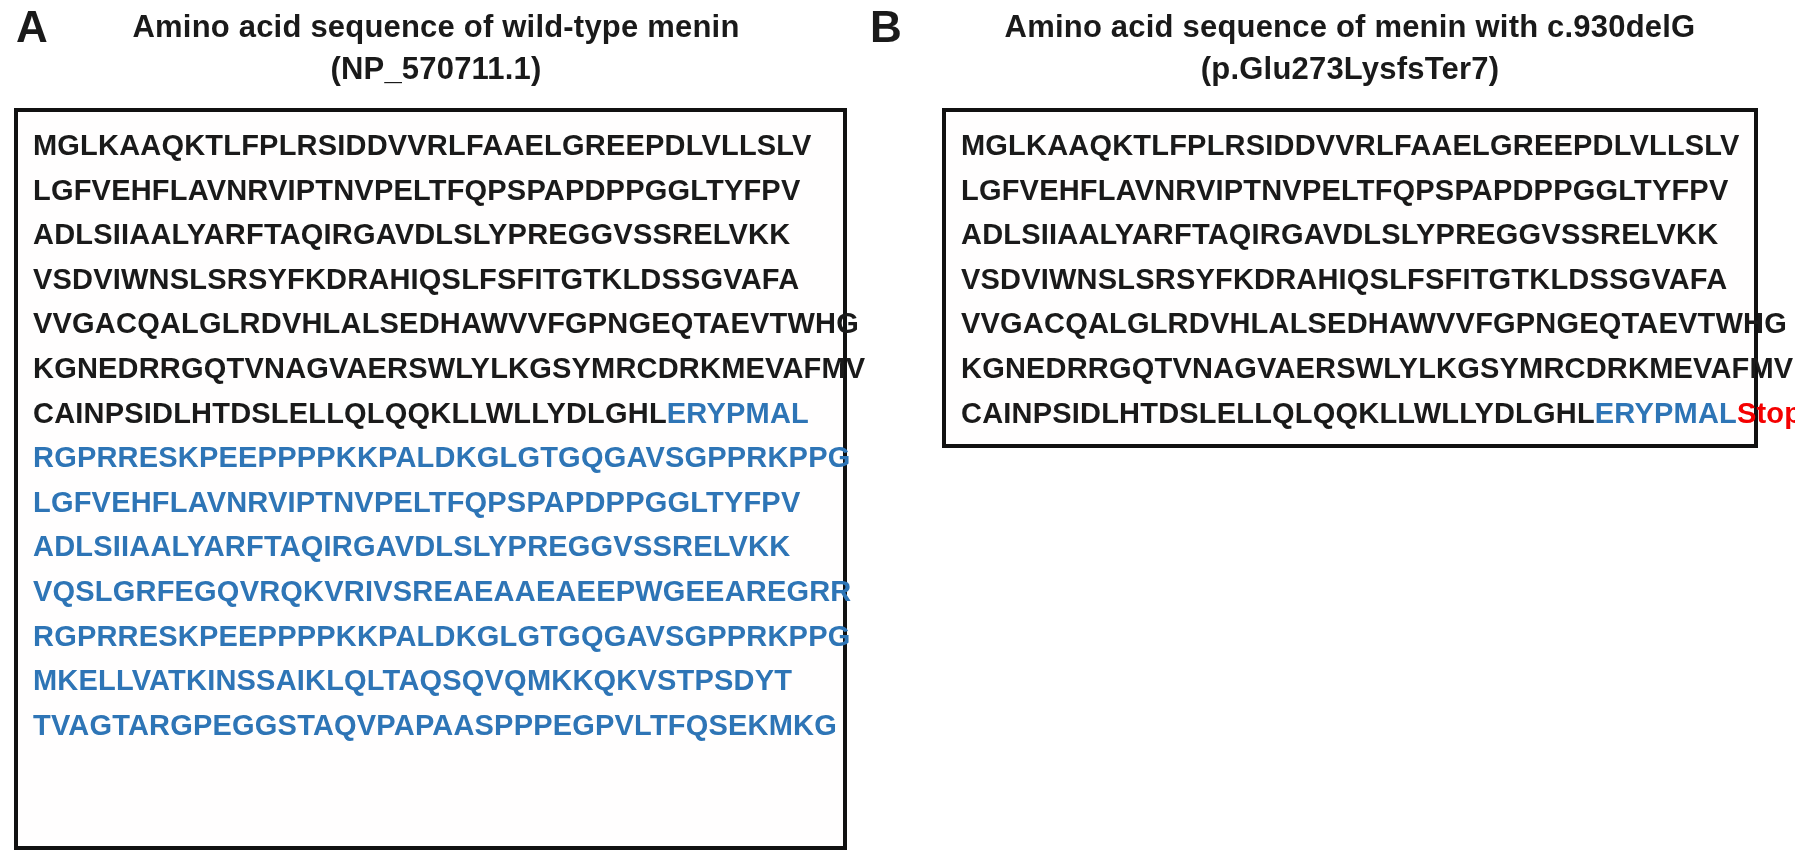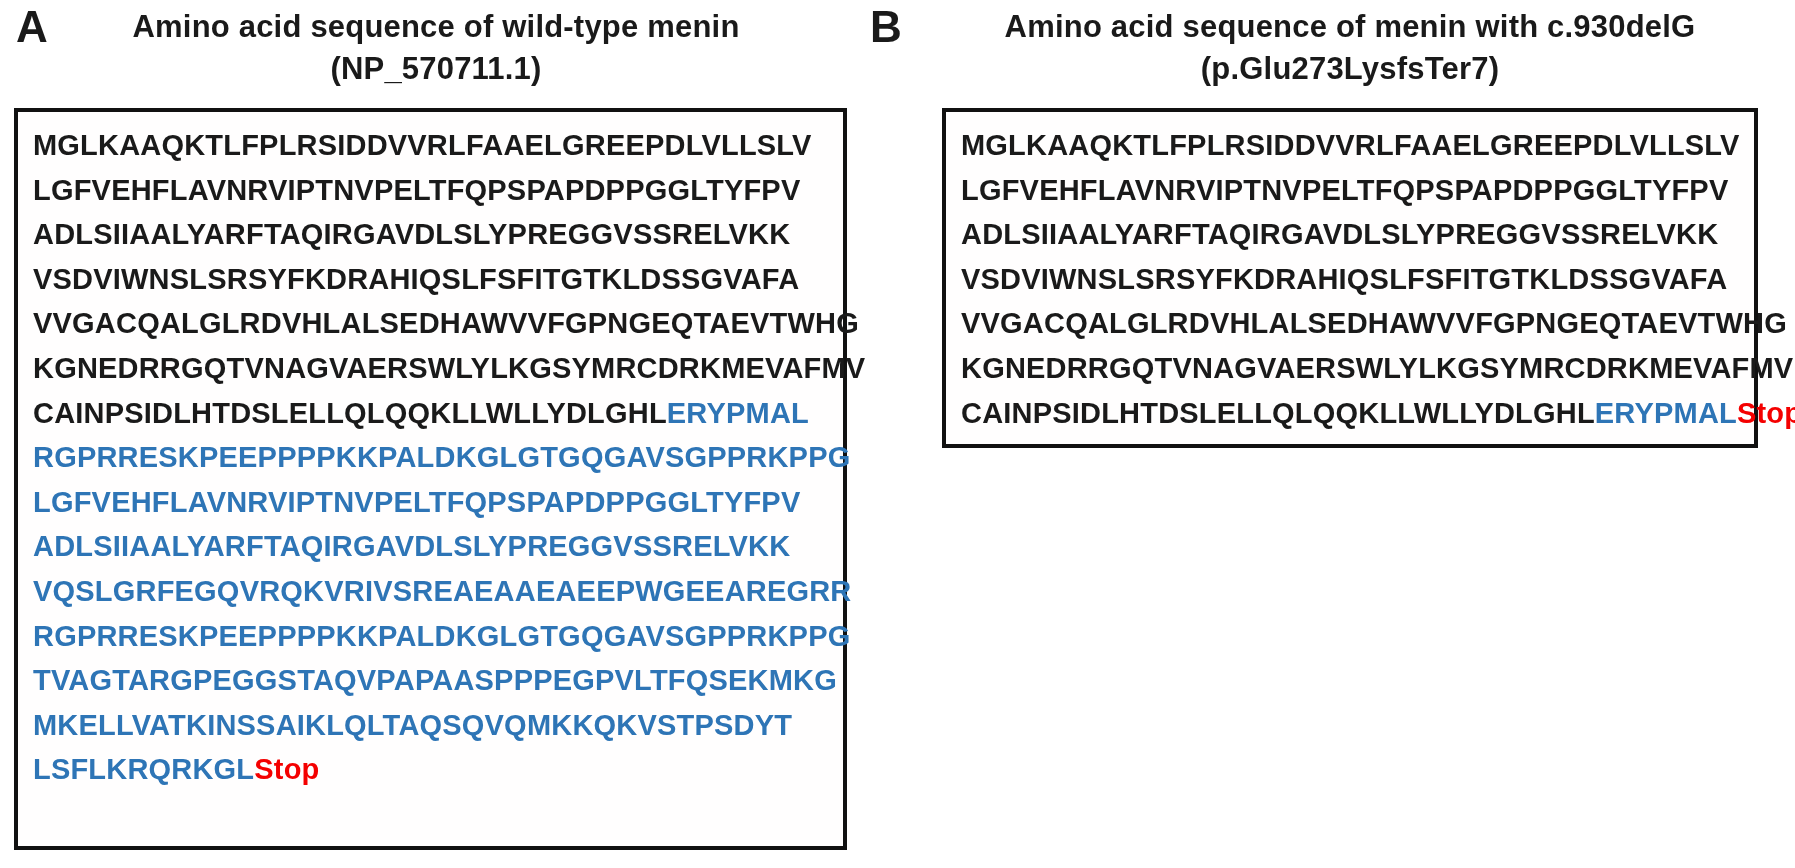--- a/index.html
+++ b/index.html
@@ -71,23 +71,22 @@
       <div class="seq-line"><span class="seg-k">ADLSIIAALYARFTAQIRGAVDLSLYPREGGVSSRELVKK</span></div>
       <div class="seq-line"><span class="seg-k">VSDVIWNSLSRSYFKDRAHIQSLFSFITGTKLDSSGVAFA</span></div>
       <div class="seq-line"><span class="seg-k">VVGACQALGLRDVHLALSEDHAWVVFGPNGEQTAEVTWHG</span></div>
       <div class="seq-line"><span class="seg-k">KGNEDRRGQTVNAGVAERSWLYLKGSYMRCDRKMEVAFMV</span></div>
       <div class="seq-line"><span class="seg-k">CAINPSIDLHTDSLELLQLQQKLLWLLYDLGHL</span><span class="seg-b">ERYPMAL</span></div>
       <div class="seq-line"><span class="seg-b">RGPRRESKPEEPPPPKKPALDKGLGTGQGAVSGPPRKPPG</span></div>
       <div class="seq-line"><span class="seg-b">LGFVEHFLAVNRVIPTNVPELTFQPSPAPDPPGGLTYFPV</span></div>
       <div class="seq-line"><span class="seg-b">ADLSIIAALYARFTAQIRGAVDLSLYPREGGVSSRELVKK</span></div>
       <div class="seq-line"><span class="seg-b">VQSLGRFEGQVRQKVRIVSREAEAAEAEEPWGEEAREGRR</span></div>
       <div class="seq-line"><span class="seg-b">RGPRRESKPEEPPPPKKPALDKGLGTGQGAVSGPPRKPPG</span></div>
+      <div class="seq-line"><span class="seg-b">MKELLVATKINSSAIKLQLTAQSQVQMKKQKVSTPSDYT</span></div>
       <div class="seq-line"><span class="seg-b">TVAGTARGPEGGSTAQVPAPAASPPPEGPVLTFQSEKMKG</span></div>
-      <div class="seq-line"><span class="seg-b">MKELLVATKINSSAIKLQLTAQSQVQMKKQKVSTPSDYT</span></div>
-      <div class="seq-line"><span class="seg-b">LSFLKRQRKGL</span><span class="seg-r">Stop</span></div>
     </div>
 </div>
 
 <div>
   <div id="label-b" class="panel-label">B</div>
   <div id="title-b" class="panel-title">
     <div>Amino acid sequence of menin with c.930delG</div>
     <div>(p.Glu273LysfsTer7)</div>
   </div>
   <div id="box-b" class="seq-box">

